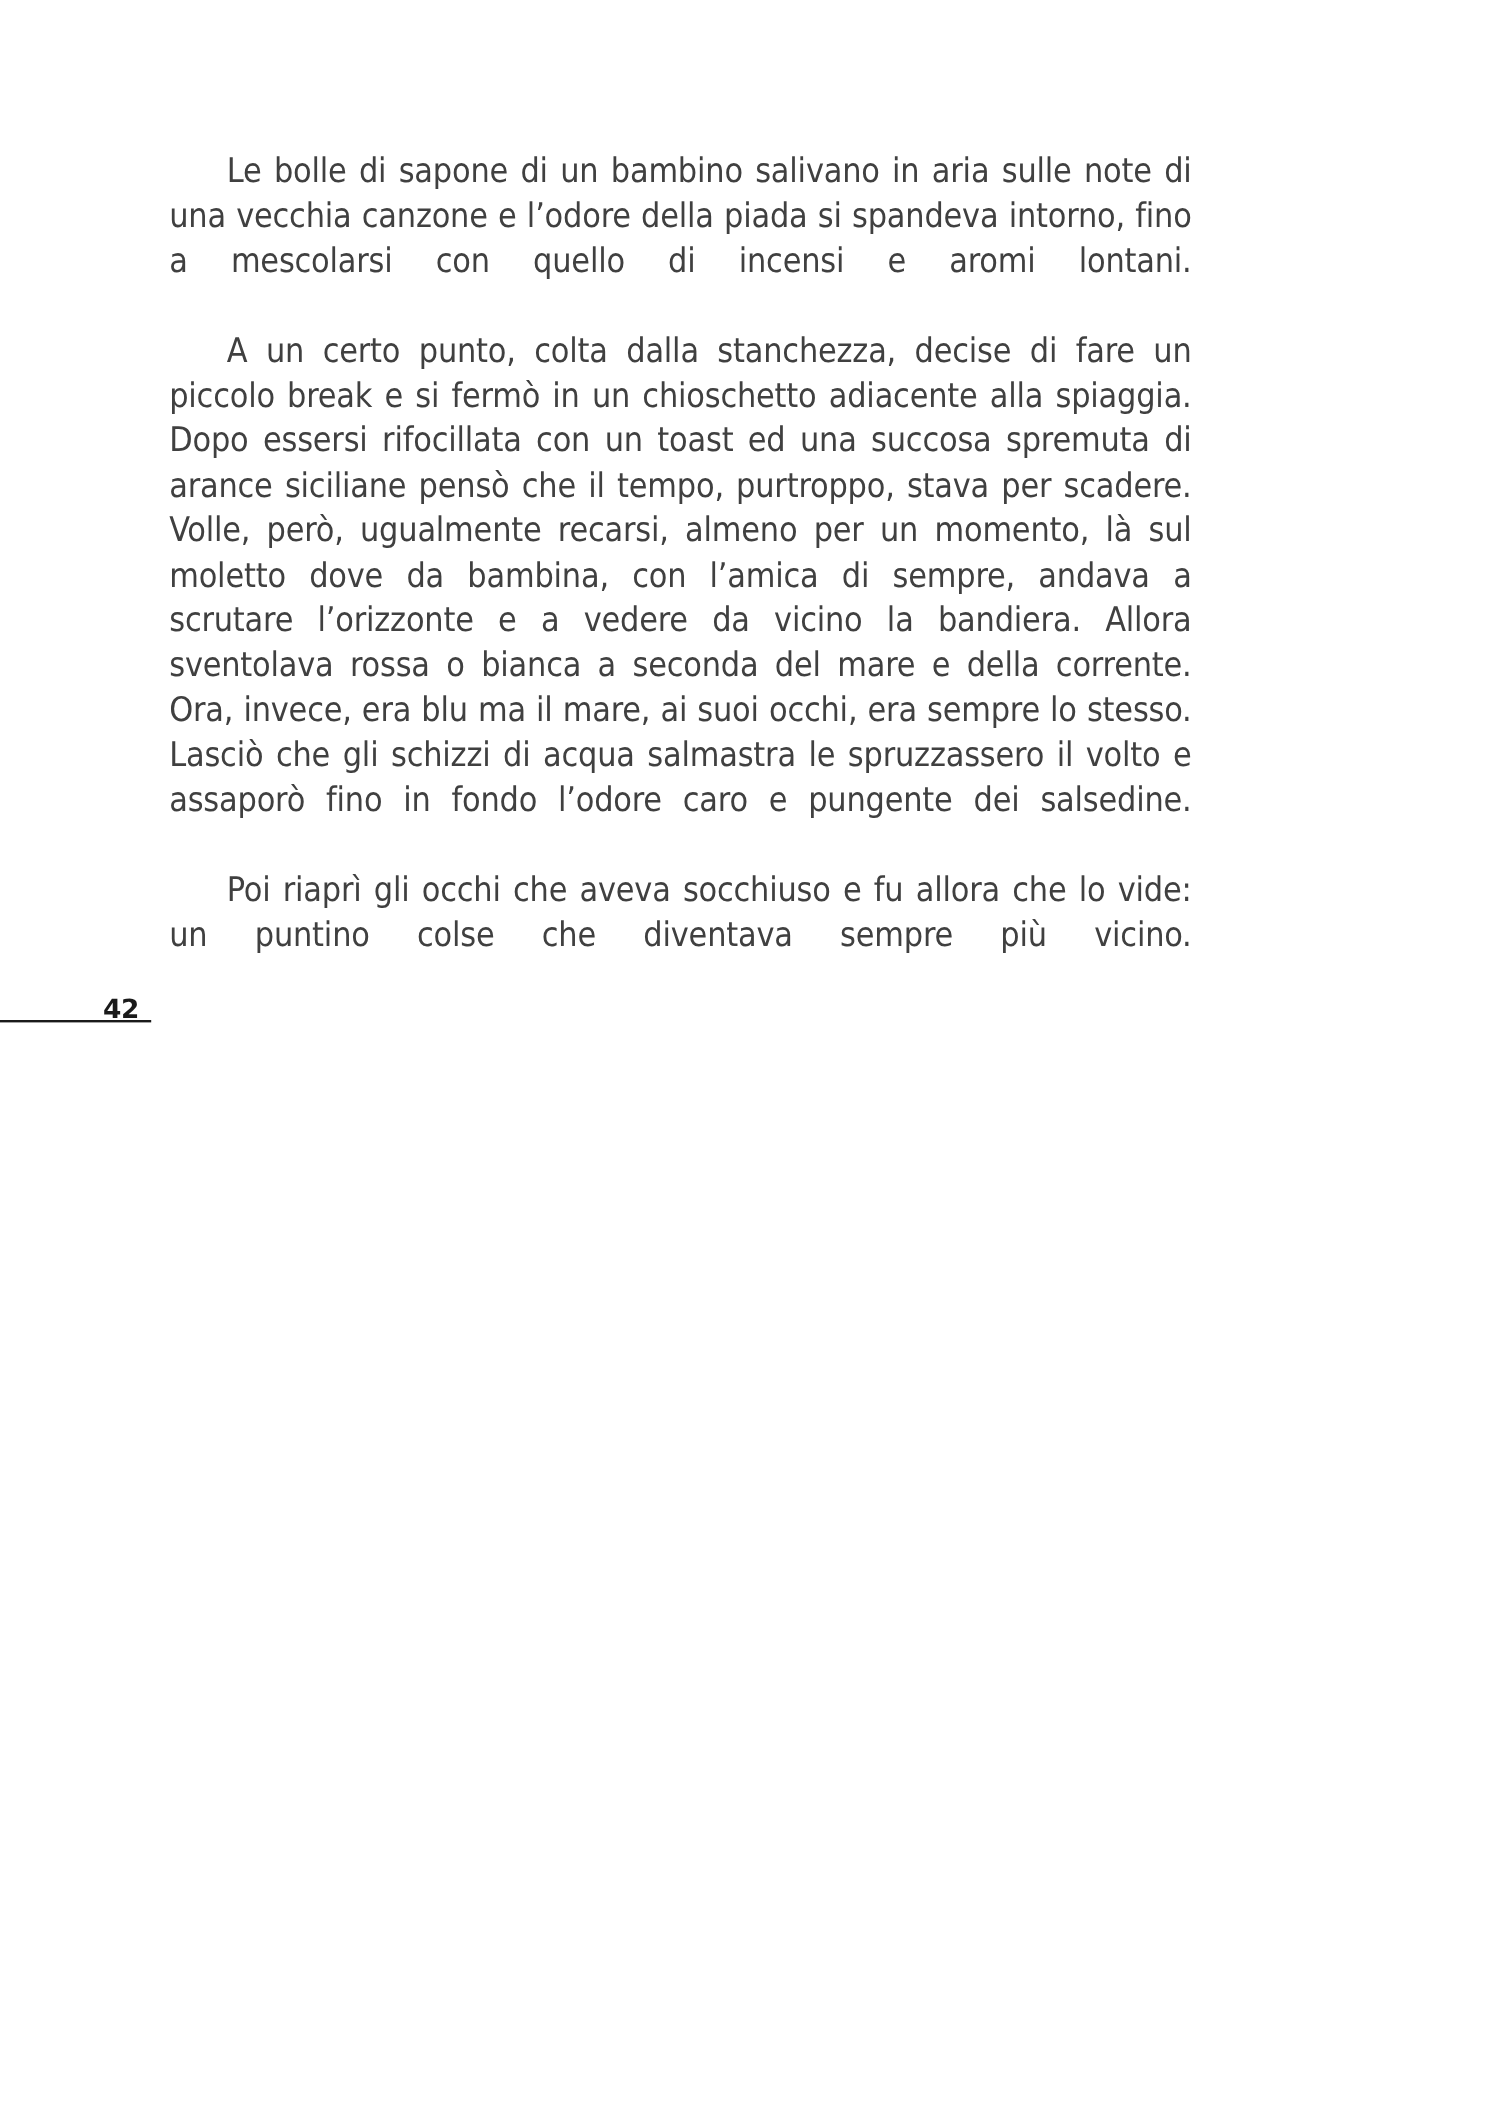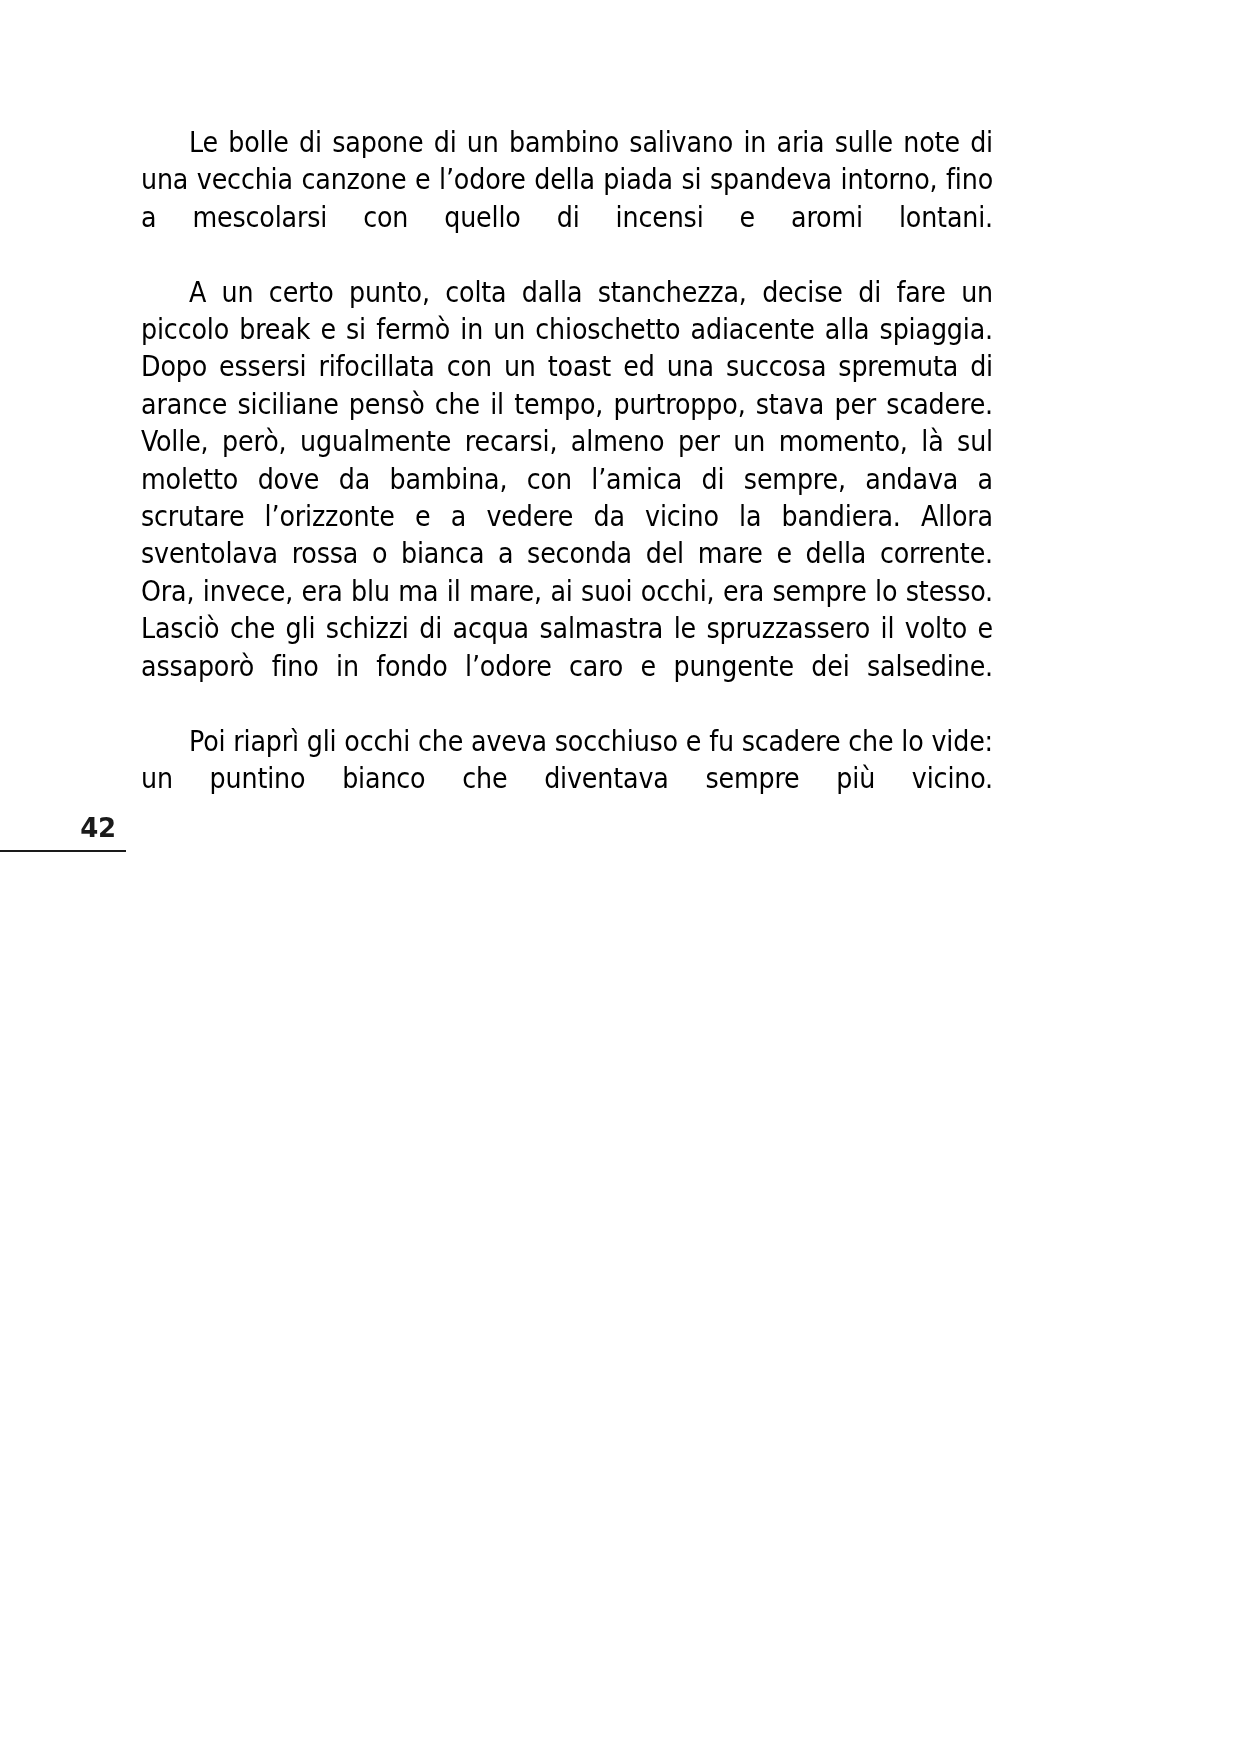--- a/index.html
+++ b/index.html
@@ -27,23 +27,23 @@
   #folio {
     position: absolute;
     left: 0;
     top: 815px;
     width: 126px;
     height: 42px;
   }
   #folio-number {
     position: absolute;
     right: 10px;
-    top: 0;
+    top: 16px;
     font-family: "DejaVu Sans", sans-serif;
-    font-size: 26px;
+    font-size: 22px;
     font-weight: 700;
     letter-spacing: -0.2px;
     color: #1a1a1a;
     line-height: 1;
   }
   #folio-rule {
     position: absolute;
     left: 0;
     top: 35px;
     width: 126px;
@@ -57,21 +57,21 @@
     left: 141px;
     top: 124px;
     width: 852px;
   }
 
   .para {
     margin: 0;
     font-family: "DejaVu Sans Condensed", "Liberation Sans Narrow", "Liberation Sans", sans-serif;
     font-size: 28.2px;
     line-height: 37.4px;
-    color: #000000;
+    color: #404040;
     text-align: justify;
     text-align-last: left;
     -webkit-hyphens: manual;
     hyphens: manual;
     word-spacing: -0.2px;
     letter-spacing: -0.15px;
     text-indent: 48px;
     font-stretch: condensed;
     transform-origin: left top;
   }
@@ -91,16 +91,16 @@
 <div id="page">
 
   <div id="folio">
     <div id="folio-number">42</div>
     <div id="folio-rule"></div>
   </div>
 
   <div id="textblock">
     <p class="para">Le bolle di sapone di un bambino salivano in aria sulle note di una vecchia canzone e l’odore della piada si spandeva intorno, fino a mescolarsi con quello di incensi e aromi lontani.</p>
     <p class="para">A un certo punto, colta dalla stanchezza, decise di fare un piccolo break e si fermò in un chioschetto adiacente alla spiaggia. Dopo essersi rifocillata con un toast ed una succosa spremuta di arance siciliane pensò che il tempo, purtroppo, stava per scadere. Volle, però, ugualmente recarsi, almeno per un momento, là sul moletto dove da bambina, con l’amica di sempre, andava a scrutare l’orizzonte e a vedere da vicino la bandiera. Allora sventolava rossa o bianca a seconda del mare e della corrente. Ora, invece, era blu ma il mare, ai suoi occhi, era sempre lo stesso. Lasciò che gli schizzi di acqua salmastra le spruzzassero il volto e assaporò fino in fondo l’odore caro e pungente dei salsedine.</p>
-    <p class="para">Poi riaprì gli occhi che aveva socchiuso e fu scadere che lo vide: un puntino bianco che diventava sempre più vicino.</p>
+    <p class="para">Poi riaprì gli occhi che aveva socchiuso e fu allora che lo vide: un puntino colse che diventava sempre più vicino.</p>
   </div>
 
 </div>
 
 </body></html>

